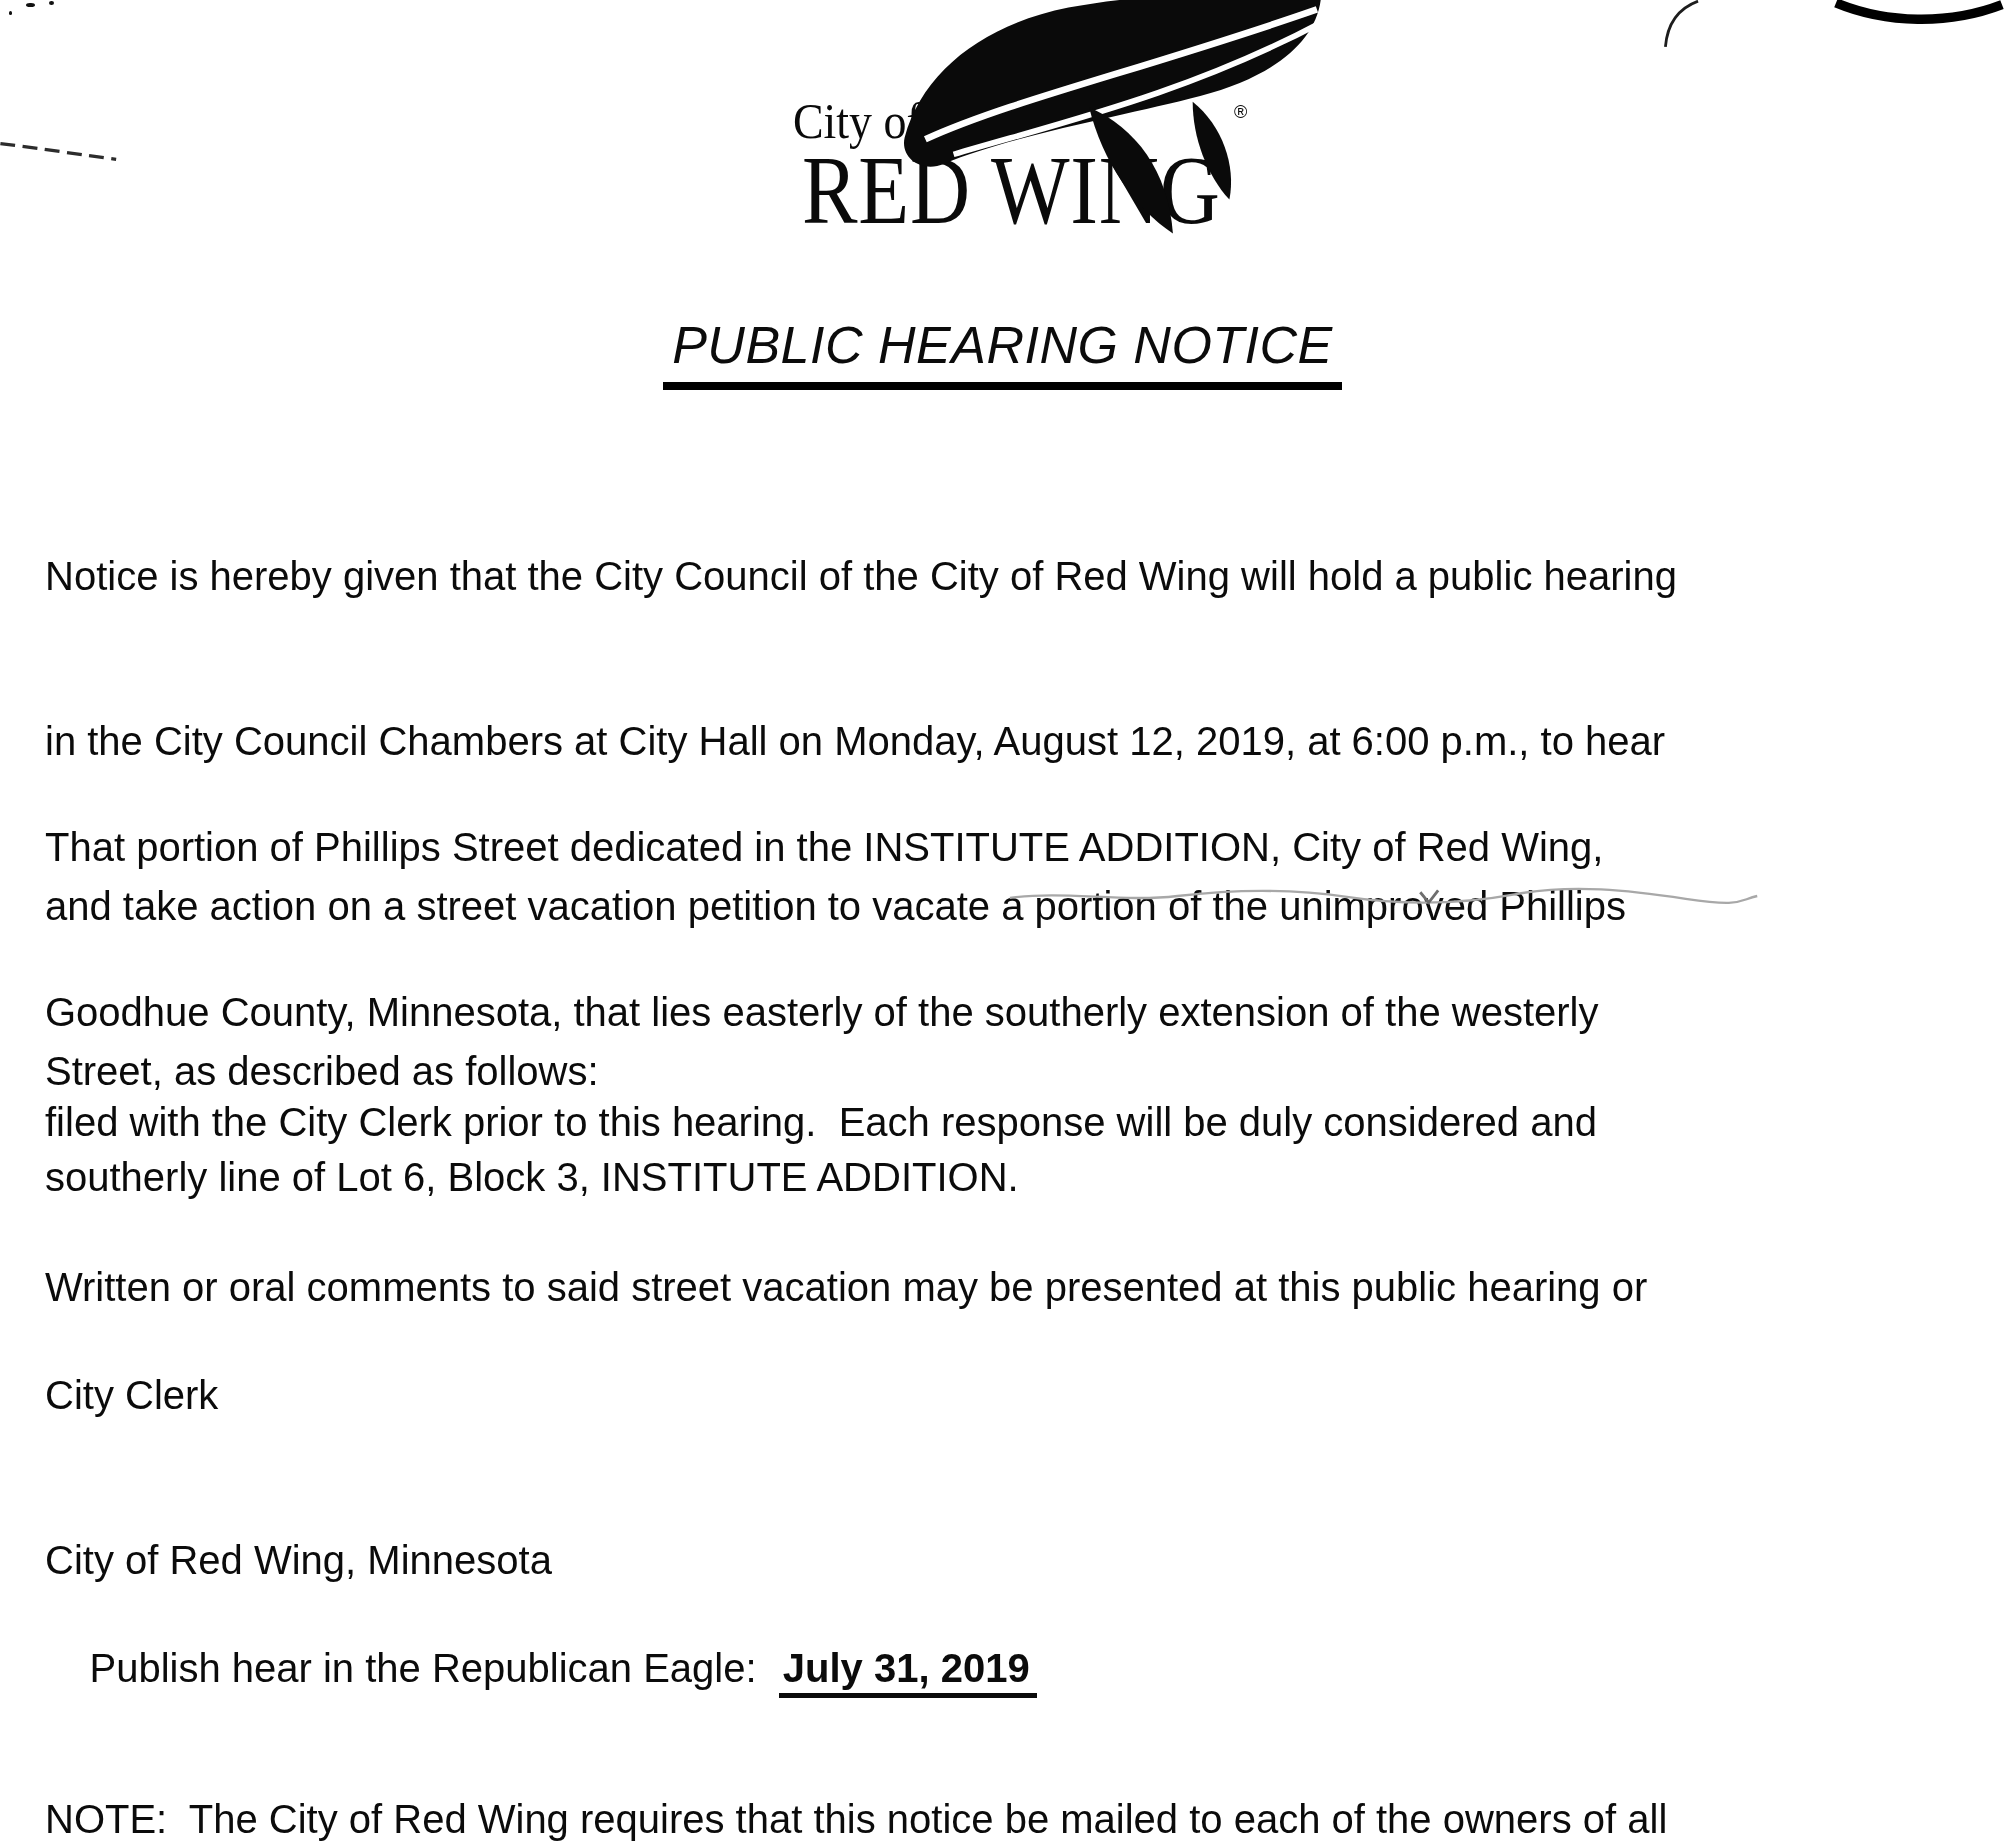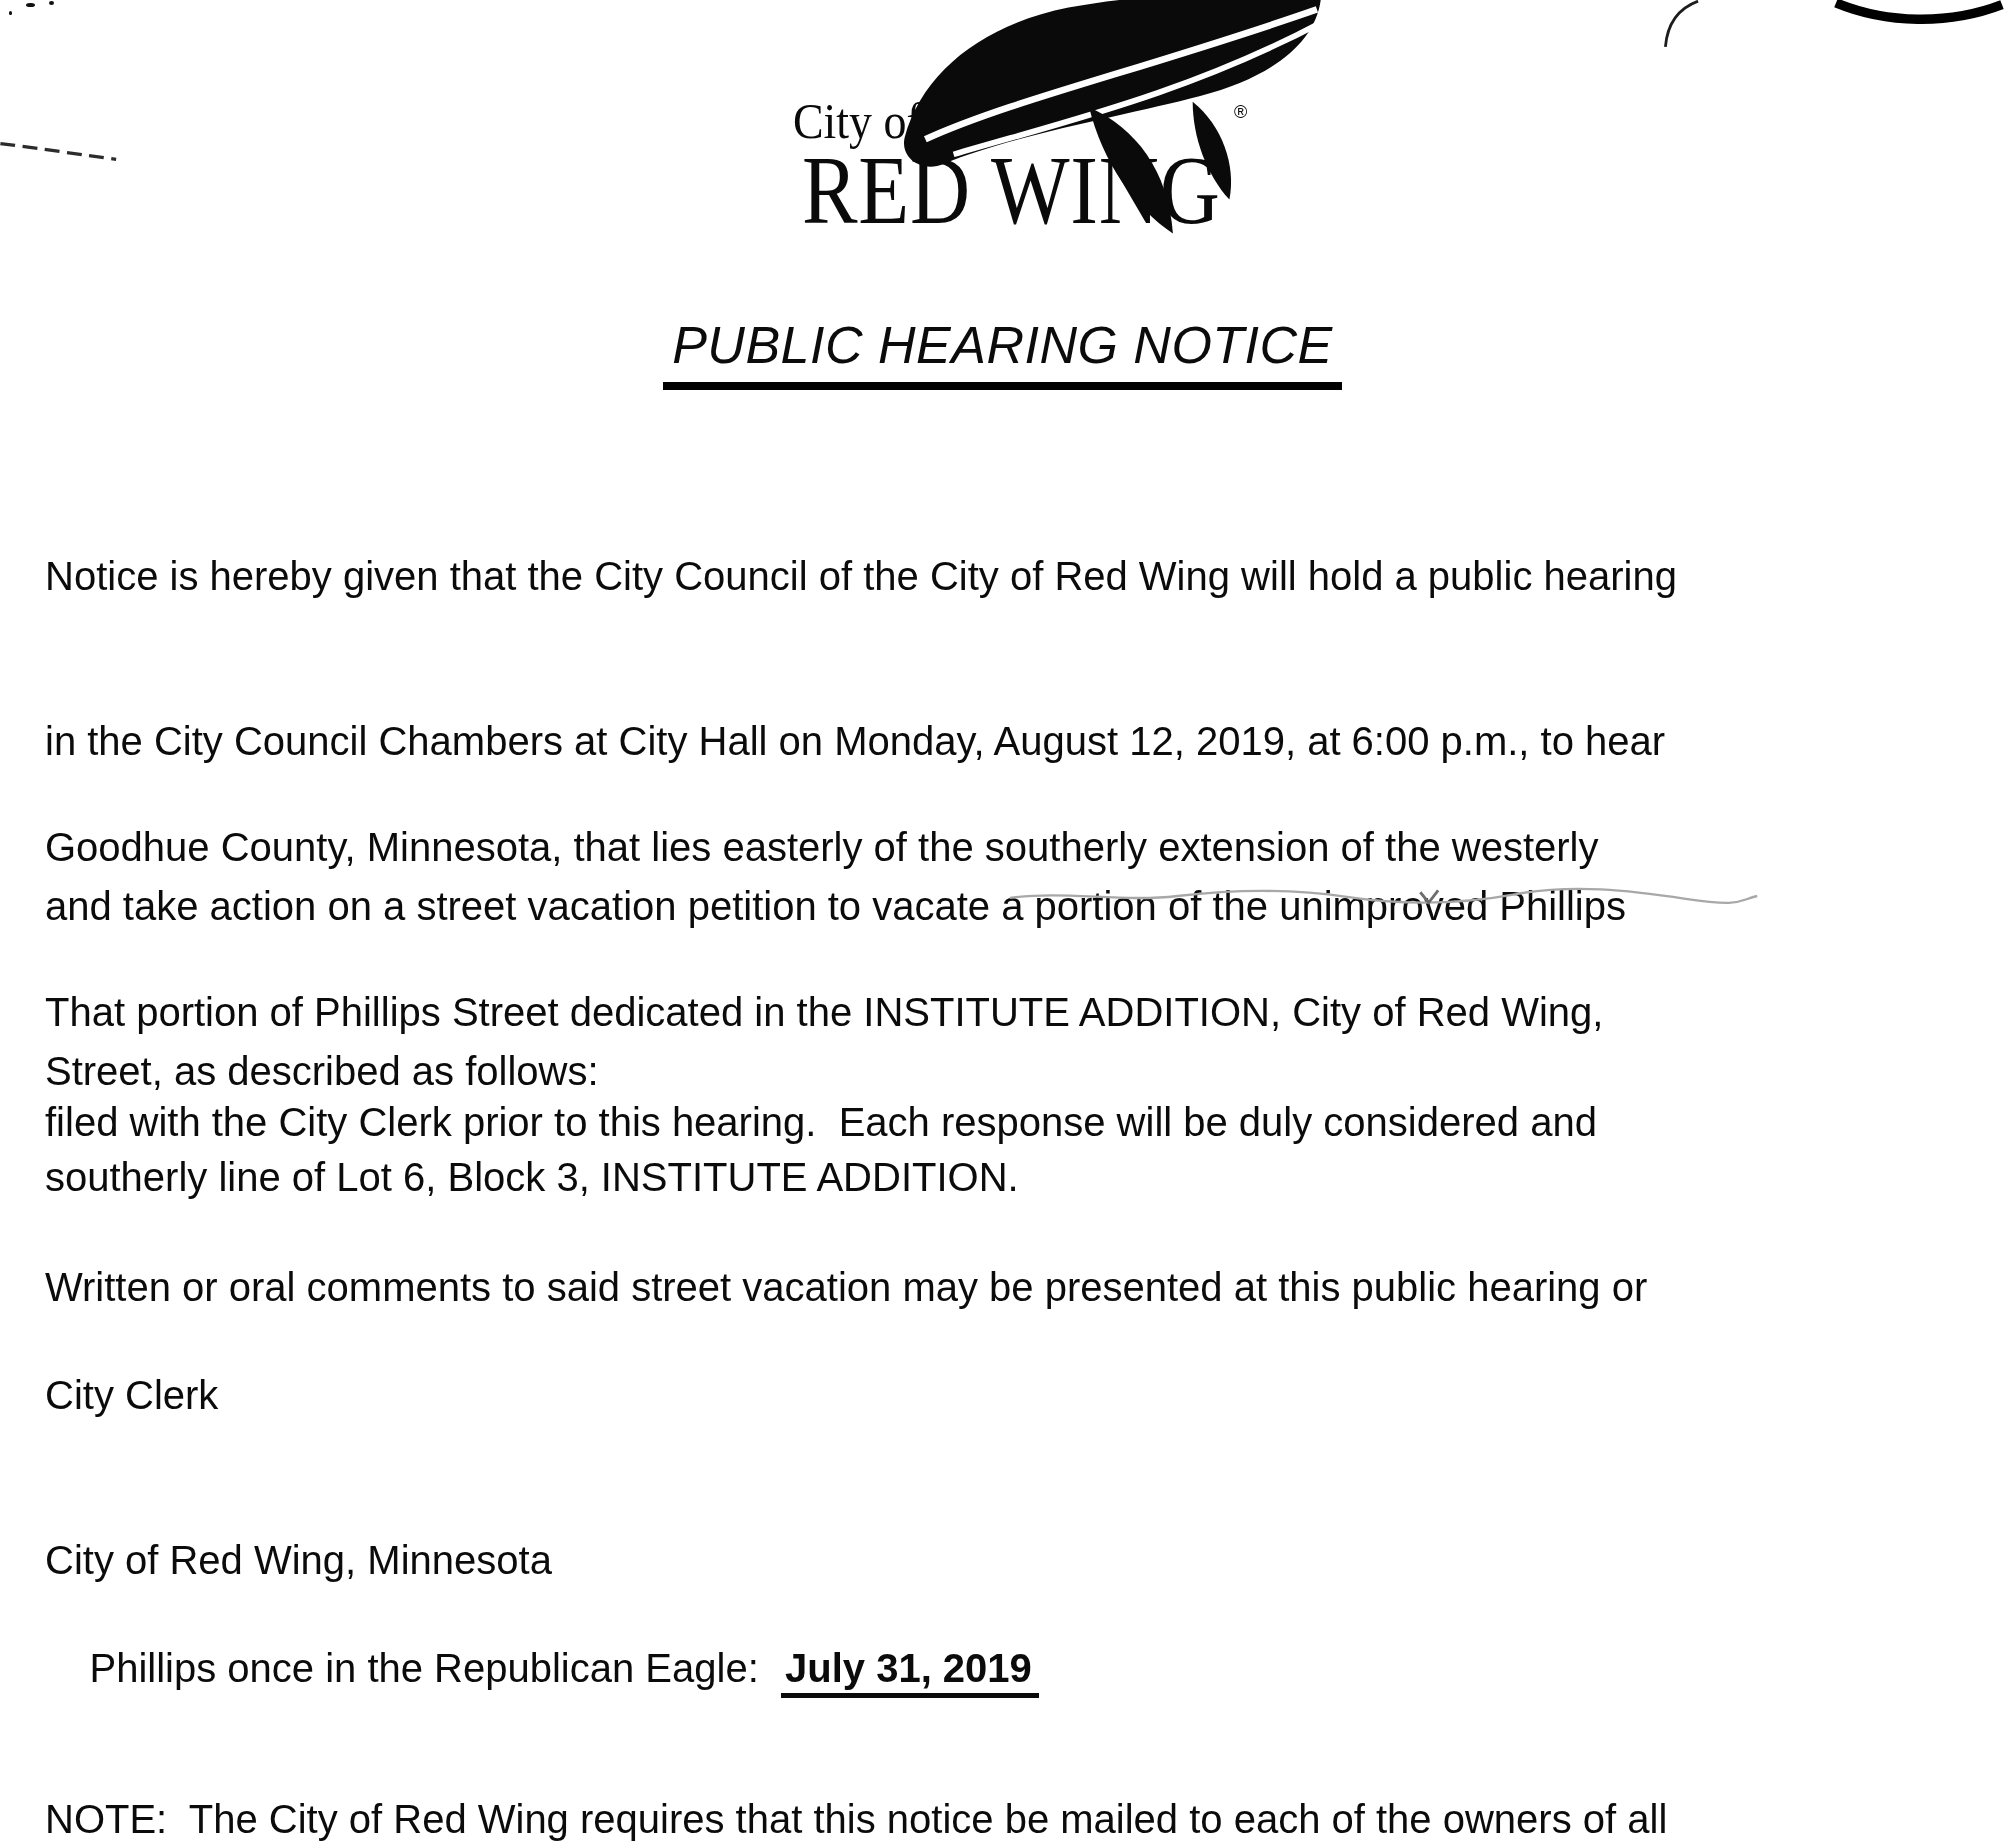--- a/index.html
+++ b/index.html
@@ -85,38 +85,38 @@
   </div>
 
   <section class="para p1">
     <div class="line">Notice is hereby given that the City Council of the City of Red Wing will hold a public hearing</div>
     <div class="line">in the City Council Chambers at City Hall on Monday, August 12, 2019, at 6:00 p.m., to hear</div>
     <div class="line">and take action on a street vacation petition to vacate a portion of the unimproved Phillips</div>
     <div class="line">Street, as described as follows:</div>
   </section>
 
   <section class="para p2">
+    <div class="line">That portion of Phillips Street dedicated in the INSTITUTE ADDITION, City of Red Wing,</div>
     <div class="line">Goodhue County, Minnesota, that lies easterly of the southerly extension of the westerly</div>
-    <div class="line">That portion of Phillips Street dedicated in the INSTITUTE ADDITION, City of Red Wing,</div>
     <div class="line">southerly line of Lot 6, Block 3, INSTITUTE ADDITION.</div>
   </section>
 
   <section class="para p3">
     <div class="line">filed with the City Clerk prior to this hearing.  Each response will be duly considered and</div>
     <div class="line">Written or oral comments to said street vacation may be presented at this public hearing or</div>
   </section>
 
   <section class="para sig">
     <div class="line">City Clerk</div>
     <div class="line">City of Red Wing, Minnesota</div>
   </section>
 
 
   <section class="para publish-row">
-    <span>Phillips once in the Republican Eagle: </span><span class="uval">July 31, 2019</span>
+    <span>Publish hear in the Republican Eagle: </span><span class="uval">July 31, 2019</span>
   </section>
 
   <section class="para note">
     <div class="line">NOTE:  The City of Red Wing requires that this notice be mailed to each of the owners of all</div>
     
   </section>
 
   <div class="art dot" style="left:26px; top:2.8px; width:9.4px; height:4.7px;"></div>
   <div class="art dot" style="left:8.5px; top:11.3px; width:3.8px; height:3.8px;"></div>
   <div class="art dot" style="left:49px; top:0.9px; width:4.7px; height:3.8px;"></div>

